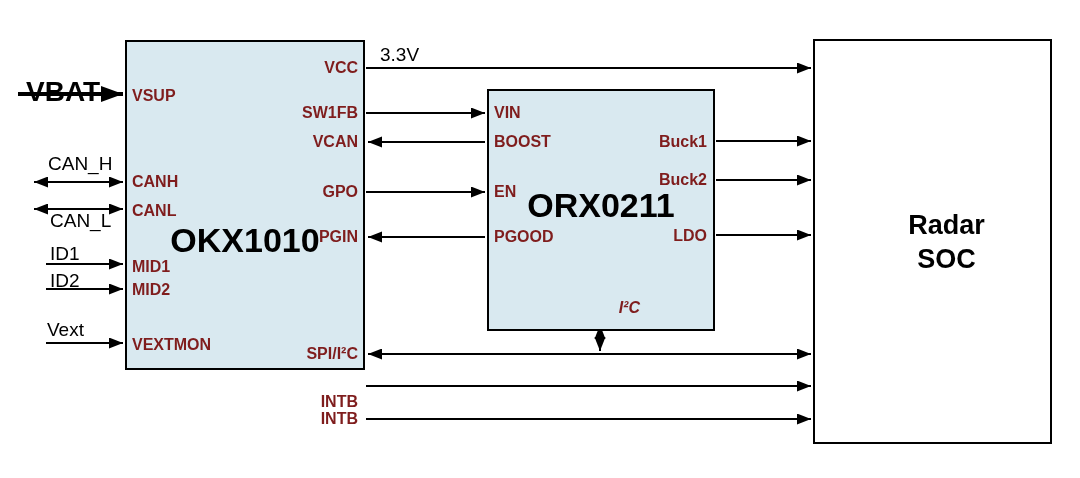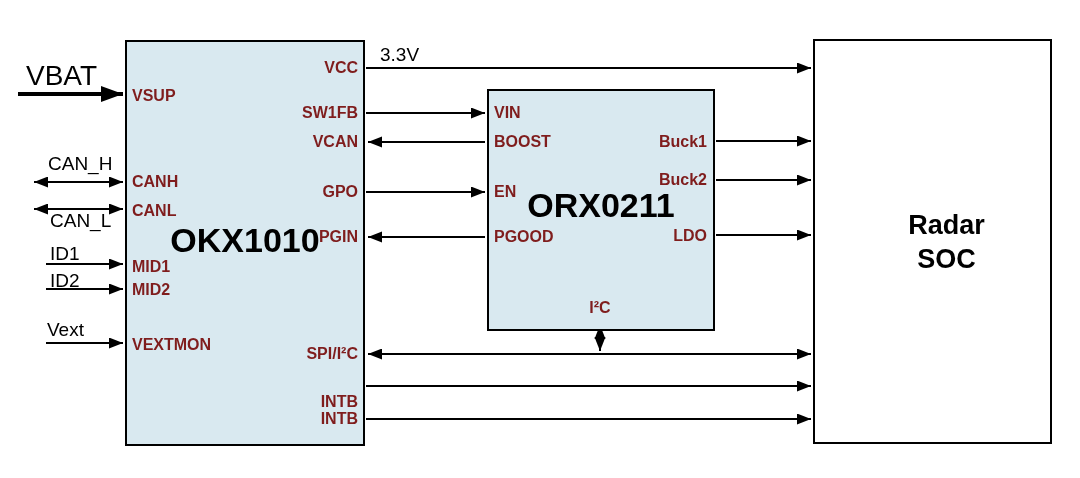--- a/index.html
+++ b/index.html
@@ -41,32 +41,33 @@
   }
   .pin {
     position: absolute;
     font-weight: bold;
     font-size: 16px;
     line-height: 16px;
     white-space: nowrap;
     color: #7f1d1d;
   }
   .pin.r { text-align: right; }
-  .pin.c { text-align: center; }
+  .pin.c { text-align: right; font-style: italic; }
   .ext-label {
     position: absolute;
     font-size: 19px;
     line-height: 22px;
     white-space: nowrap;
     color: #000000;
   }
   .ext-label.big {
-    font-weight: normal;
+    font-weight: bold;
     font-size: 28px;
     line-height: 30px;
+    margin-top: 16px;
   }
 </style>
 </head>
 <body>
 
 <div class="canvas">
 
   <svg class="wires" viewBox="0 0 1080 478" xmlns="http://www.w3.org/2000/svg">
     <defs>
       <marker id="ahEnd" markerUnits="userSpaceOnUse" markerWidth="15" markerHeight="12" refX="14" refY="5.5" orient="auto">
@@ -96,21 +97,21 @@
     <line x1="716" y1="141" x2="811" y2="141" stroke="#000000" stroke-width="2" marker-end="url(#ahEnd)"></line>
     <line x1="716" y1="180" x2="811" y2="180" stroke="#000000" stroke-width="2" marker-end="url(#ahEnd)"></line>
     <line x1="716" y1="235" x2="811" y2="235" stroke="#000000" stroke-width="2" marker-end="url(#ahEnd)"></line>
 
     <line x1="368" y1="354" x2="811" y2="354" stroke="#000000" stroke-width="2" marker-start="url(#ahStart)" marker-end="url(#ahEnd)"></line>
     <line x1="366" y1="386" x2="811" y2="386" stroke="#000000" stroke-width="2" marker-end="url(#ahEnd)"></line>
     <line x1="366" y1="419" x2="811" y2="419" stroke="#000000" stroke-width="2" marker-end="url(#ahEnd)"></line>
     <line x1="600" y1="325" x2="600" y2="351" stroke="#000000" stroke-width="2" marker-start="url(#ahStart)" marker-end="url(#ahEnd)"></line>
   </svg>
 
-  <div class="block" style="left:125px; top:40px; width:240px; height:406px;">
+  <div class="block" style="left:125px; top:40px; width:240px; height:330px;">
     <div class="block-title" style="top:177px;">OKX1010</div>
   </div>
 
   <div class="block" style="left:487px; top:89px; width:228px; height:242px;">
     <div class="block-title" style="top:93px;">ORX0211</div>
   </div>
 
   <div class="block white" style="left:813px; top:39px; width:239px; height:405px;">
     <div class="soc-title" style="top:167px;">
       <div>Radar</div>

